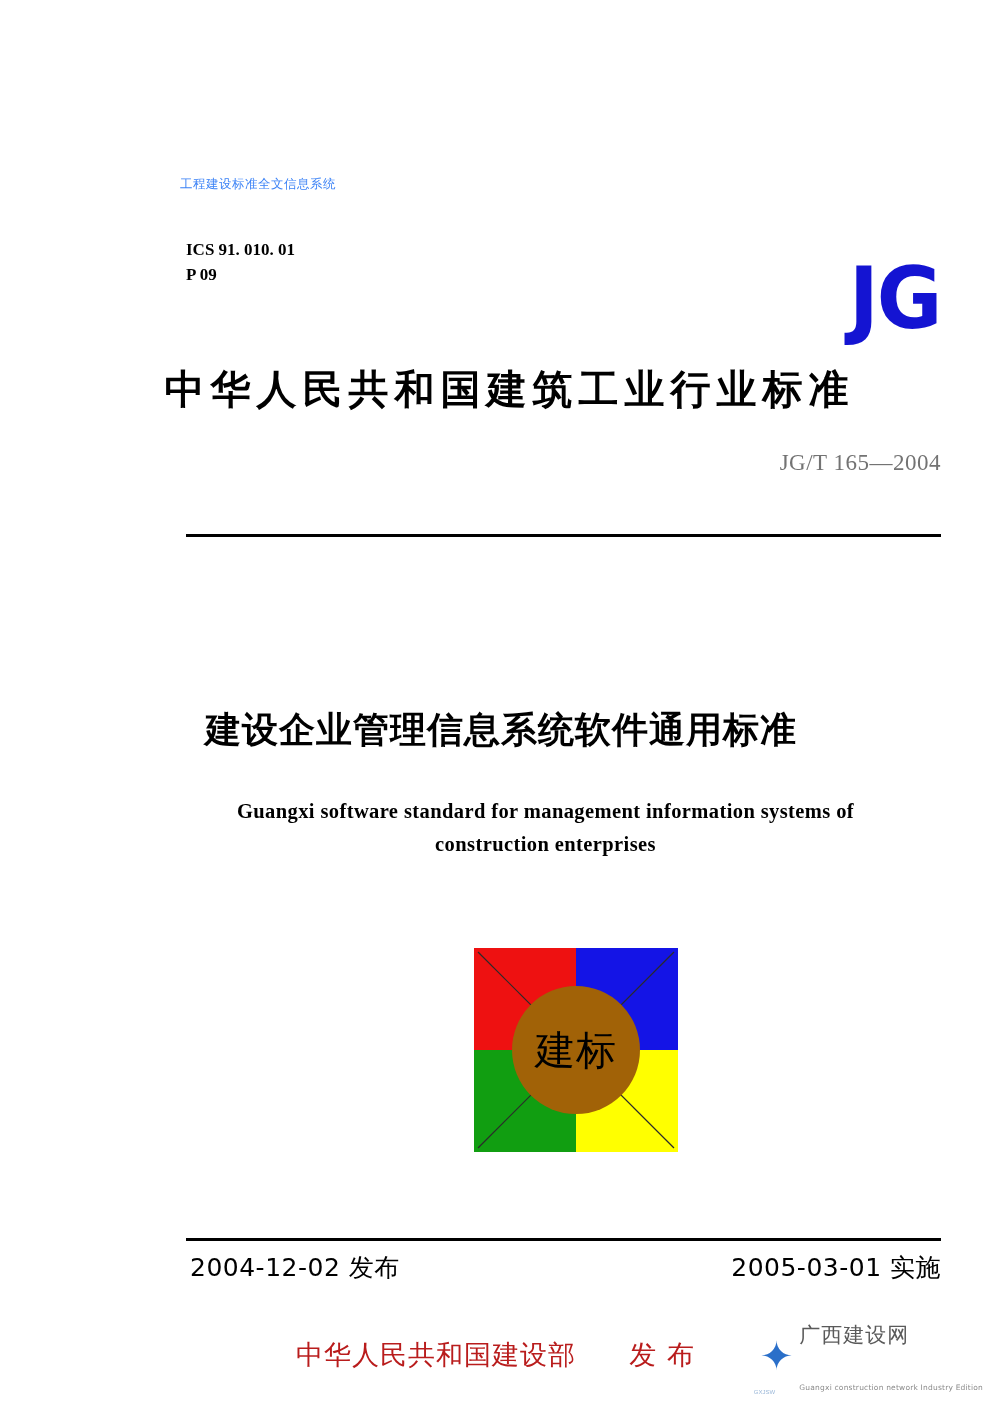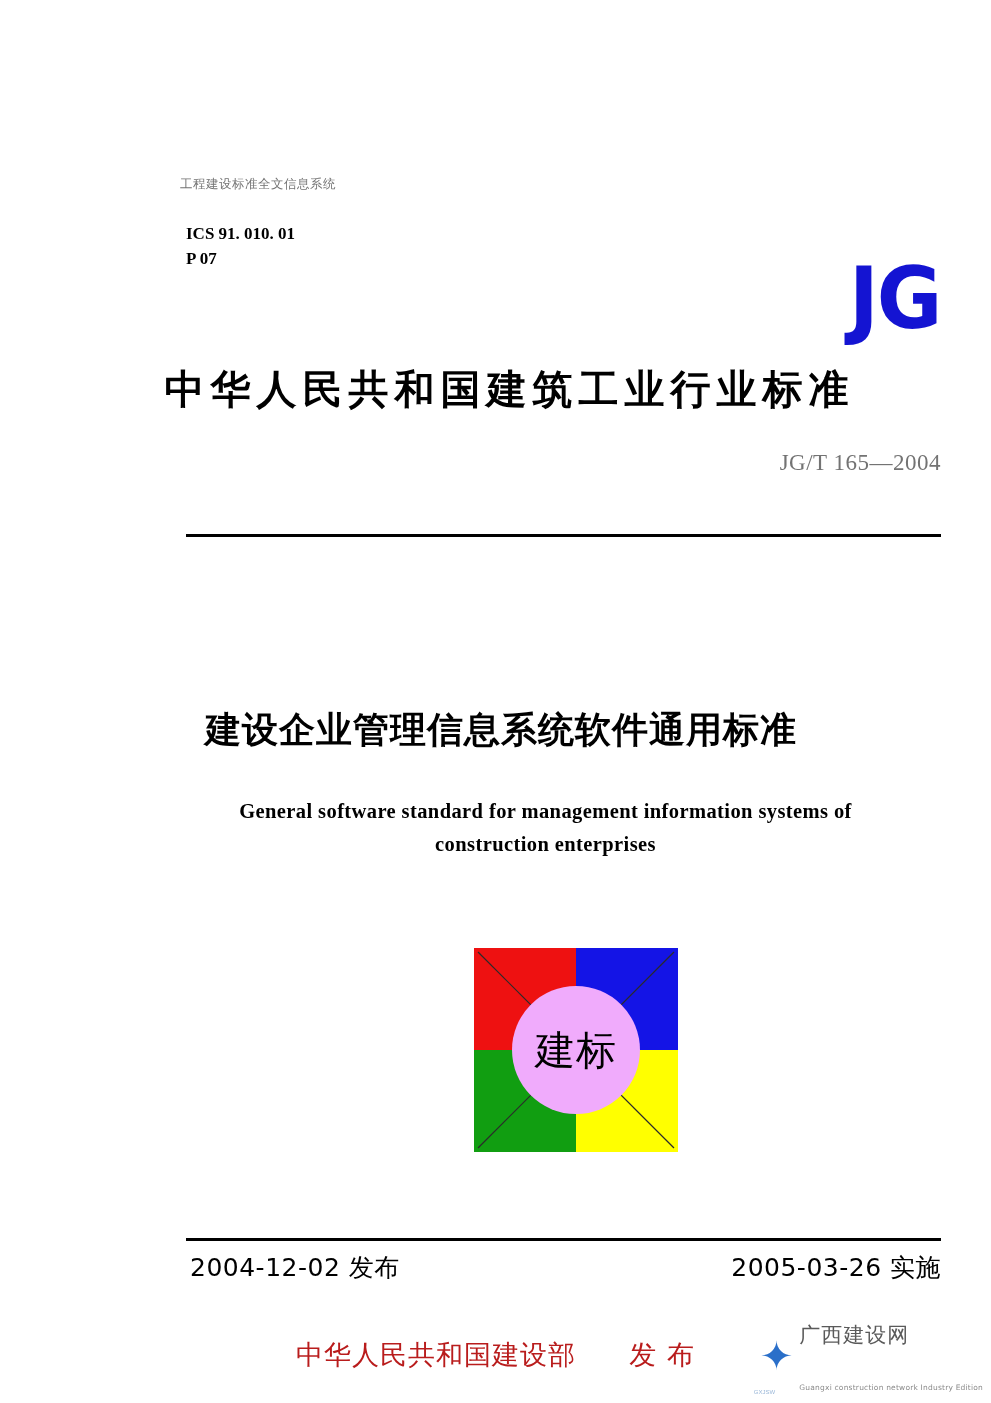--- a/index.html
+++ b/index.html
@@ -17,31 +17,31 @@
     background: #ffffff;
     overflow: hidden;
   }
 
   
   .watermark-top {
     position: absolute;
     left: 180px;
     top: 176px;
     font-size: 12.5px;
-    color: #737373;
+    color: #3b82f6;
     letter-spacing: 0.5px;
     font-family: Liberation Serif, serif;
     white-space: nowrap;
   }
 
   
   .ics-block {
     position: absolute;
     left: 186px;
-    top: 222px;
+    top: 238px;
     font-family: "Liberation Serif", serif;
     font-weight: bold;
     font-size: 17px;
     color: #000;
     line-height: 1.45;
   }
 
   
   .jg-logo {
     position: absolute;
@@ -153,21 +153,21 @@
   }
   .emblem .circle {
     position: absolute;
     left: 50%;
     top: 50%;
     width: 128px;
     height: 128px;
     margin-left: -64px;
     margin-top: -64px;
     border-radius: 50%;
-    background: #f0abfc;
+    background: #a16207;
     display: flex;
     align-items: center;
     justify-content: center;
     text-align: center;
   }
   .emblem .circle span {
     font-family: "DejaVu Sans", sans-serif;
     font-size: 40px;
     color: #000;
     letter-spacing: 1px;
@@ -254,56 +254,56 @@
 </style>
 </head>
 <body>
 
 <div id="page">
 
   <div class="watermark-top">工程建设标准全文信息系统</div>
 
   <div class="ics-block">
     <div>ICS 91. 010. 01</div>
-    <div>P 07</div>
+    <div>P 09</div>
   </div>
 
   <div class="jg-logo">JG</div>
 
   <div class="national-title">中华人民共和国建筑工业行业标准</div>
 
   <div class="std-number">JG/T 165—2004</div>
 
   <div class="rule-top"></div>
 
   <div class="doc-title-cn">建设企业管理信息系统软件通用标准</div>
 
   <div class="doc-title-en">
-    <div>General software standard for management information systems of</div>
+    <div>Guangxi software standard for management information systems of</div>
     <div>construction enterprises</div>
   </div>
 
   <div class="emblem">
     <div class="quad q-tl"></div>
     <div class="quad q-tr"></div>
     <div class="quad q-bl"></div>
     <div class="quad q-br"></div>
     <svg class="diag" viewBox="0 0 204 204">
       <line x1="4" y1="4" x2="200" y2="200" stroke="#2b2b2b" stroke-width="1.2"></line>
       <line x1="200" y1="4" x2="4" y2="200" stroke="#2b2b2b" stroke-width="1.2"></line>
     </svg>
     <div class="circle">
       <span>建标</span>
     </div>
   </div>
 
   <div class="rule-bottom"></div>
 
   <div class="date-left">2004-12-02 发布</div>
-  <div class="date-right">2005-03-26 实施</div>
+  <div class="date-right">2005-03-01 实施</div>
 
   <div class="publisher">
     <span>中华人民共和国建设部</span>
     <span class="gap"></span>
     <span>发 布</span>
   </div>
 
   <div class="site-mark">
     <span class="star">✦</span>
     <span class="txt-wrap">

